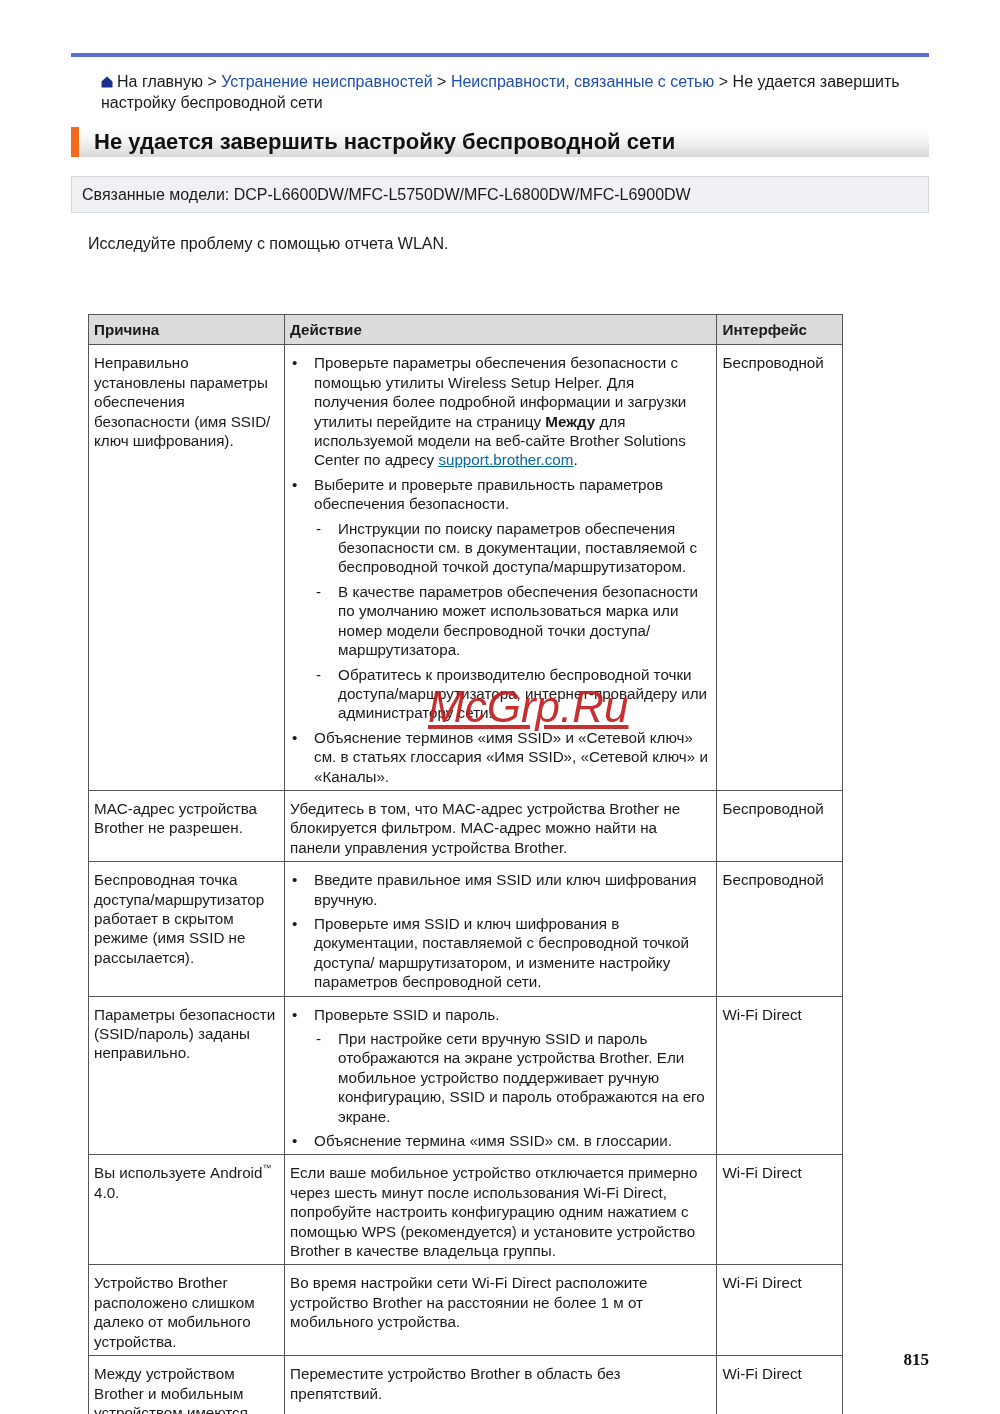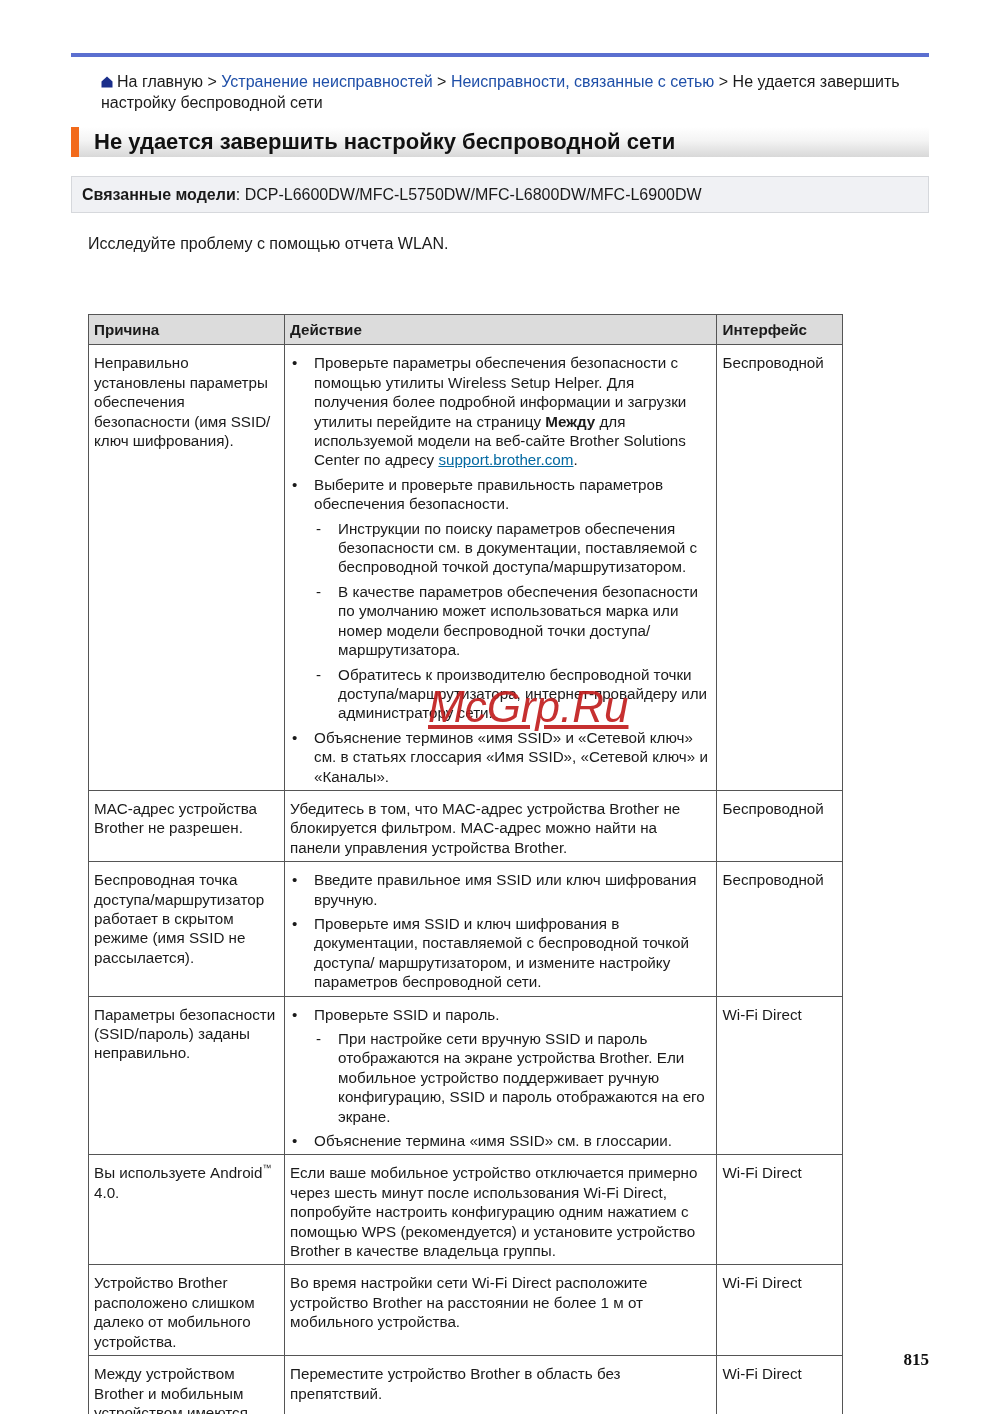--- a/index.html
+++ b/index.html
@@ -33,21 +33,21 @@
     .title-bar h1 {
       position: absolute; left: 23px; top: 1px;
       font-size: 22px; line-height: 28px; font-weight: bold; color: #111;
       white-space: nowrap;
     }
     .models-box {
       position: absolute; left: 71px; top: 176px; width: 858px; height: 37px;
       background: #f0f1f4; border: 1px solid #d6d8dc;
       font-size: 16px; line-height: 35px; padding-left: 10px; color: #1a1a1a;
     }
-    .models-box b { font-weight: bold; margin-top: 48px; }
+    .models-box b { font-weight: normal; margin-top: 48px; }
     .intro {
       position: absolute; left: 88px; top: 233px; width: 845px;
       font-size: 16px; line-height: 21px; color: #1a1a1a;
     }
     .intro p { margin-bottom: 6px; }
     table.causes {
       position: absolute; left: 88px; top: 314px; width: 755px;
       border-collapse: collapse;
       font-size: 15.2px; line-height: 19.4px; color: #1a1a1a;
     }

